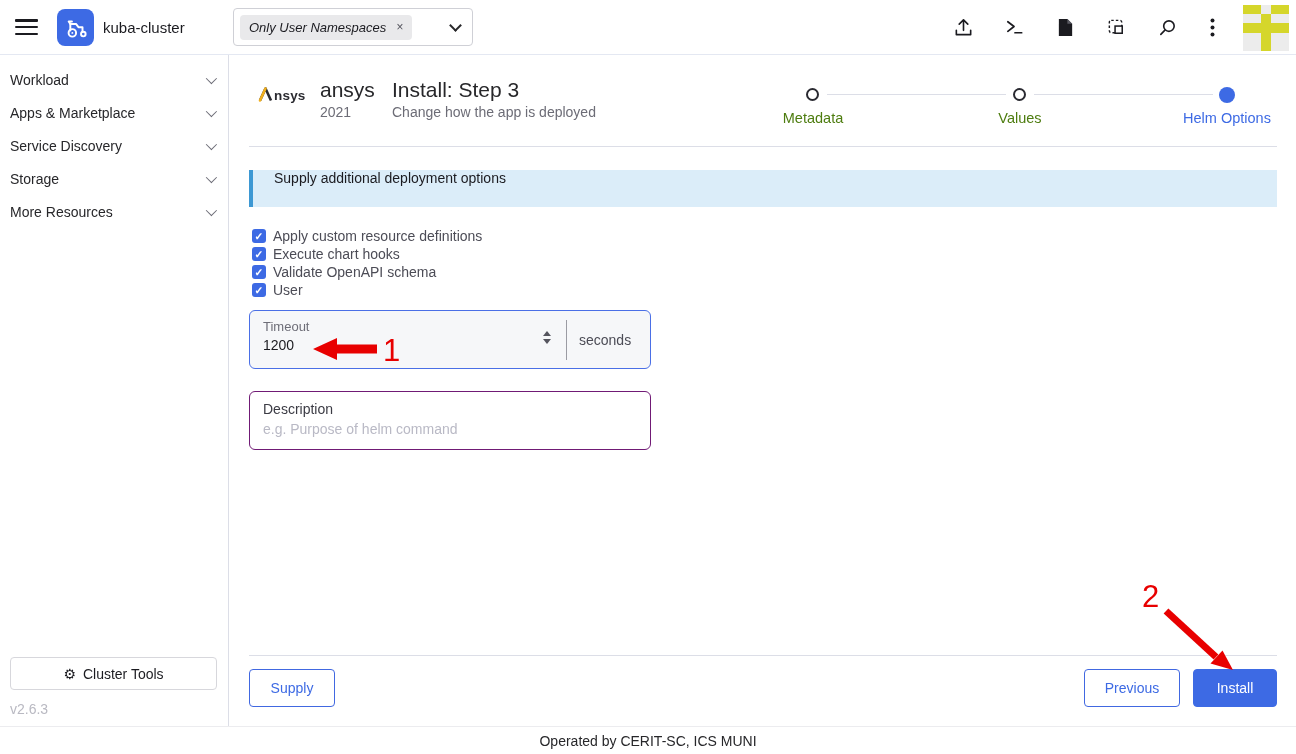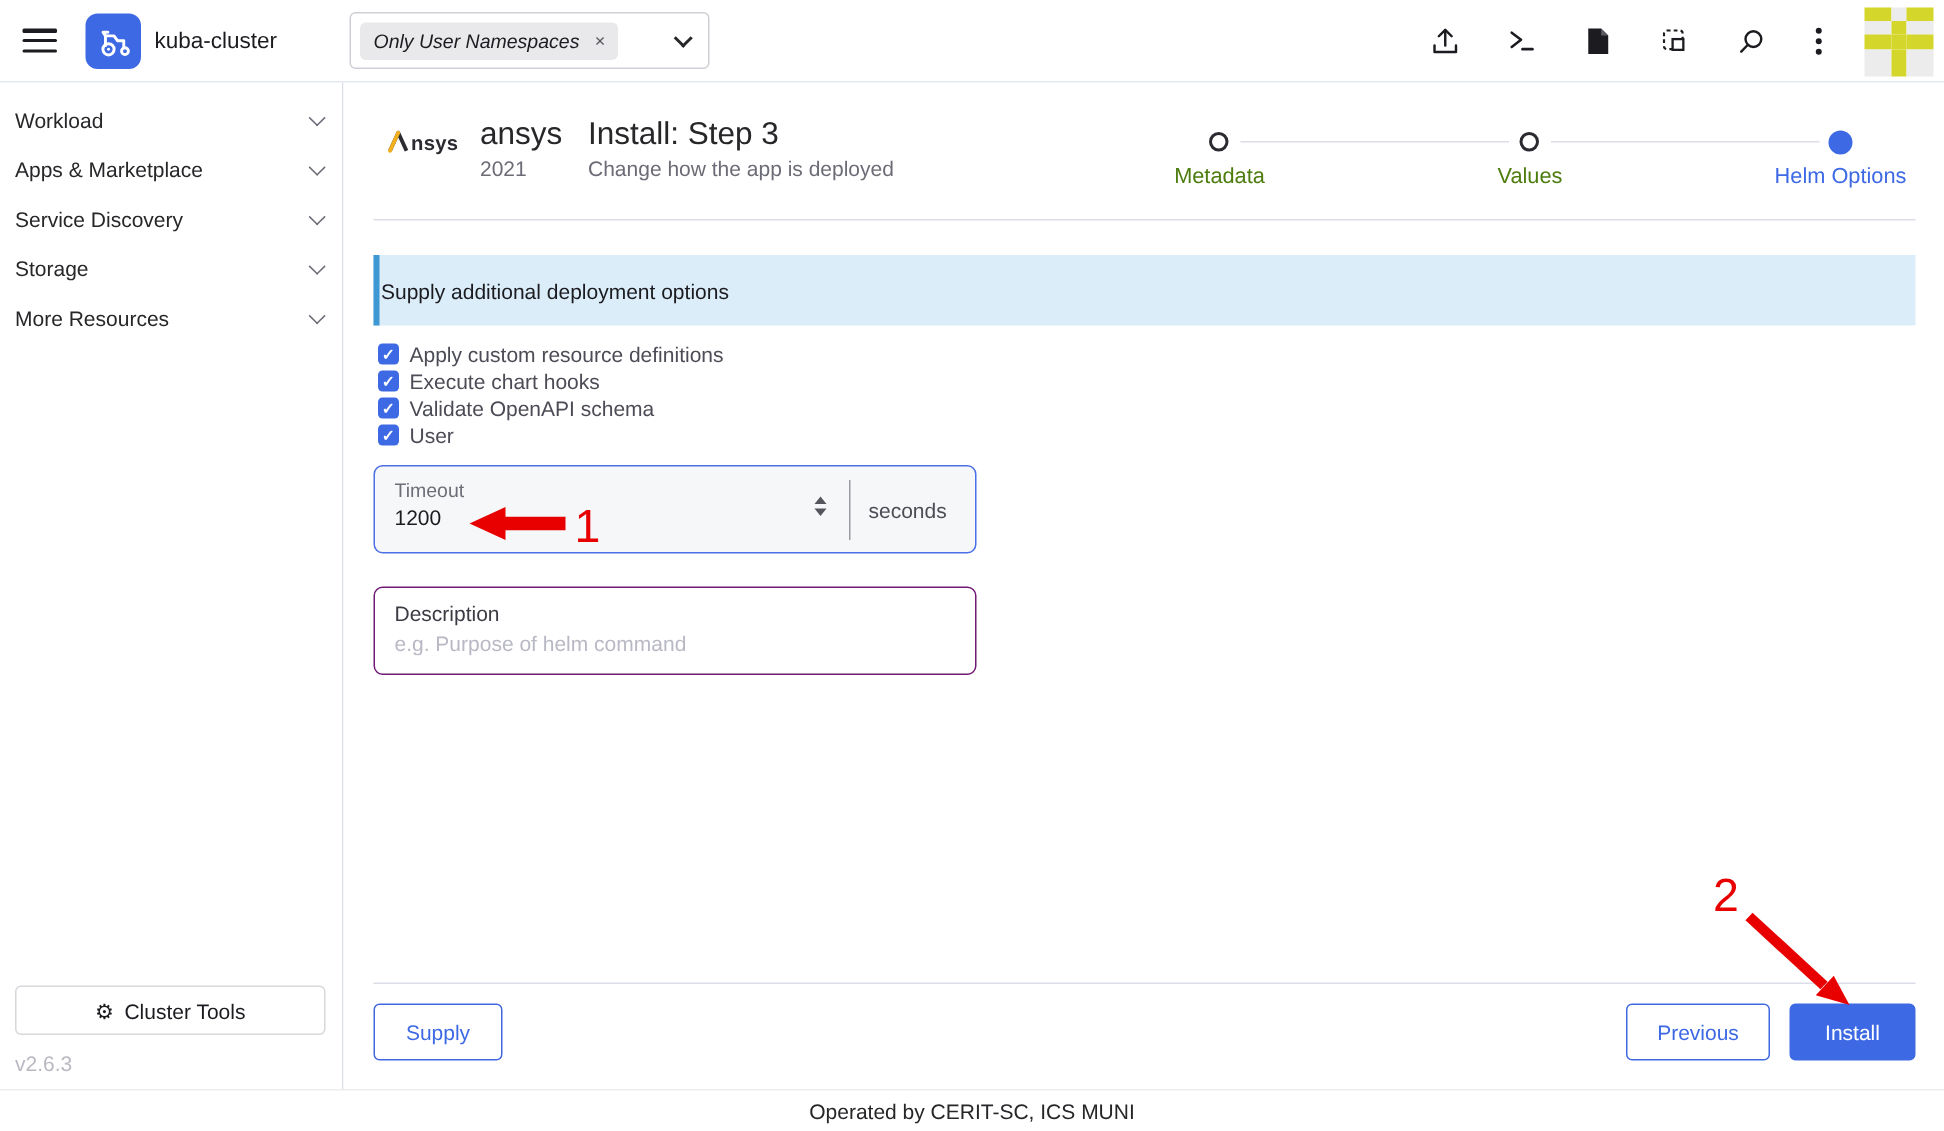--- a/index.html
+++ b/index.html
@@ -46,21 +46,21 @@
 
   .stepper { position:absolute; left:511px; top:25px; width:556px; height:52px; }
   .step-line { position:absolute; top:14px; height:1px; background:#dcdee7; }
   .step-dot { position:absolute; top:8px; width:13px; height:13px; border:2px solid #2a2a31; border-radius:50%; background:#fff; }
   .step-dot.active { width:16px; height:16px; border:none; background:#3d6ae4; top:7px; }
   .step-label { position:absolute; top:30px; width:140px; text-align:center; font-size:14.5px; color:#4d7c0f; cursor:pointer; }
   .step-label.active { color:#3d6ae4; }
 
   .hdr-divider { position:absolute; left:20px; top:91px; width:1028px; height:1px; background:#dcdee7; }
 
-  .banner { position:absolute; left:20px; top:115px; width:1028px; height:47px; background:#dbedf9; border-left:4px solid #3d98d3; display:flex; align-items:center; padding-left:1px; font-size:14px; color:#1b1b20; }
+  .banner { position:absolute; left:20px; top:115px; width:1028px; height:37px; background:#dbedf9; border-left:4px solid #3d98d3; display:flex; padding-left:21px; font-size:14px; color:#1b1b20; }
 
   .checks { position:absolute; left:23px; top:172px; }
   .check-row { height:18px; display:flex; align-items:center; gap:7px; font-size:14px; color:#4c4c56; cursor:pointer; }
   .cbx { width:14px; height:14px; background:#3d6ae4; border-radius:3px; position:relative; flex:0 0 auto; }
   .cbx::after { content:"✓"; position:absolute; left:2.5px; top:0.5px; color:#fff; font-size:10.5px; font-weight:bold; }
 
   .timeout-box { position:absolute; left:20px; top:255px; width:402px; height:59px; border:1.5px solid #4a6fe6; border-radius:6px; background:#f6f7f9; }
   .timeout-box .flabel { position:absolute; left:13px; top:8px; font-size:13px; color:#6e6e78; }
   .timeout-input { position:absolute; left:13px; top:26px; width:260px; border:none; background:transparent; font-size:14px; color:#1b1b20; font-family:"Liberation Sans", sans-serif; outline:none; }
   .spinner { position:absolute; left:293px; top:20px; display:flex; flex-direction:column; gap:3px; cursor:pointer; }

